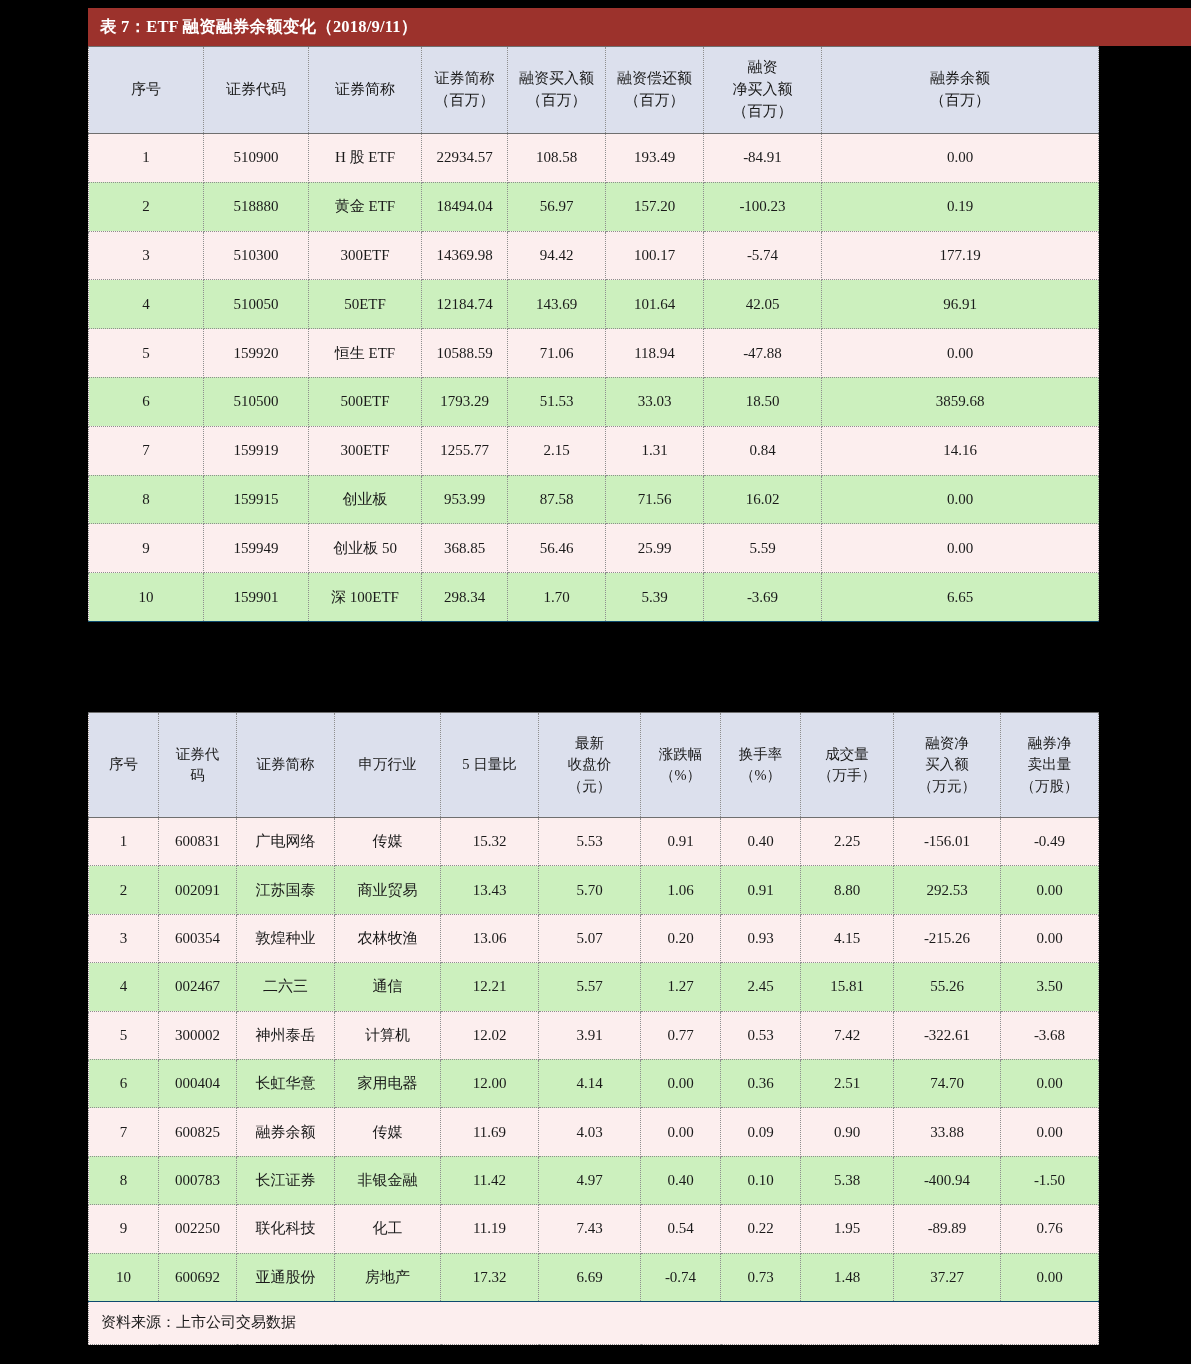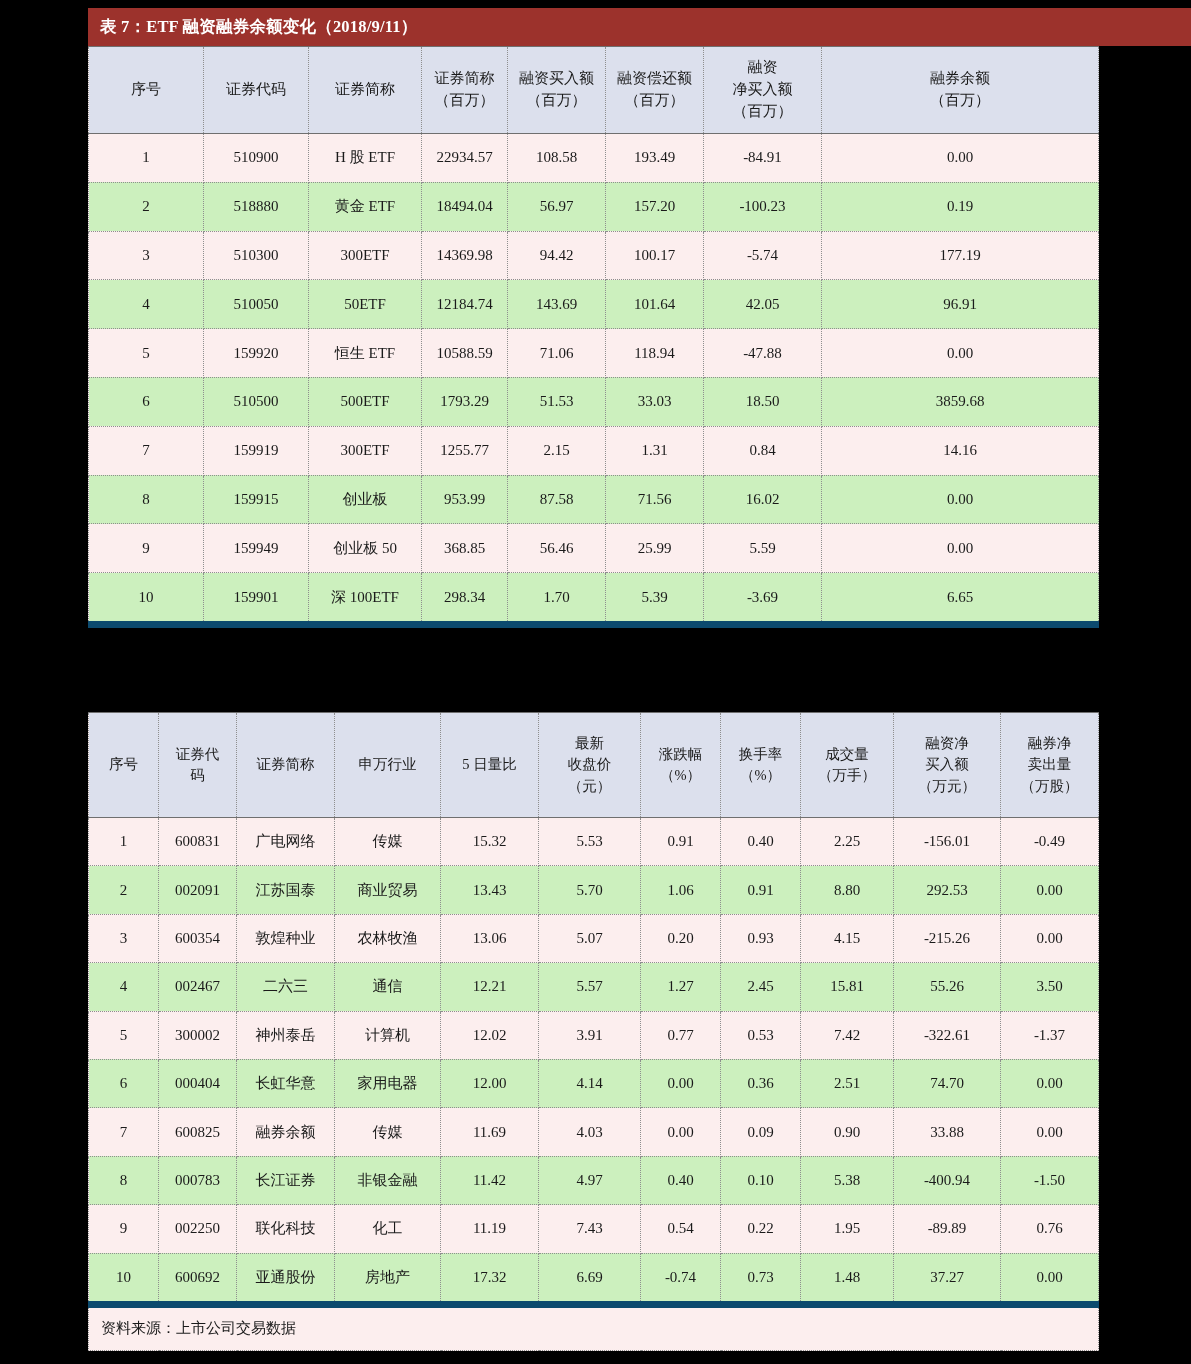--- a/index.html
+++ b/index.html
@@ -61,21 +61,21 @@
     font-family: "Liberation Serif", "DejaVu Serif", serif;
   }
   table.grid thead th {
     background: #DCE0ED;
     border-top: 1px solid #6f6f6f;
     border-bottom: 1px solid #6f6f6f;
     line-height: 1.45;
   }
   table.grid tbody tr.odd  td { background: #FCEEEE; }
   table.grid tbody tr.even td { background: #CCF0BE; }
-  table.grid tbody tr:last-child td { border-bottom: 7px solid #0c4a6e; }
+  table.grid tbody tr:last-child td { border-bottom: 1px solid #0c4a6e; }
 
   
   #table7 thead th { height: 86px; }
   #table7 tbody td { height: 47.8px; }
 
   
   #table8 thead th { height: 104px; font-size: 14.5px; }
   #table8 tbody td { height: 47.4px; }
 
   .src-row td {
@@ -365,21 +365,21 @@
             <td>5</td>
             <td>300002</td>
             <td>神州泰岳</td>
             <td>计算机</td>
             <td>12.02</td>
             <td>3.91</td>
             <td>0.77</td>
             <td>0.53</td>
             <td>7.42</td>
             <td>-322.61</td>
-            <td>-1.37</td>
+            <td>-3.68</td>
           </tr>
           <tr class="even">
             <td>6</td>
             <td>000404</td>
             <td>长虹华意</td>
             <td>家用电器</td>
             <td>12.00</td>
             <td>4.14</td>
             <td>0.00</td>
             <td>0.36</td>

